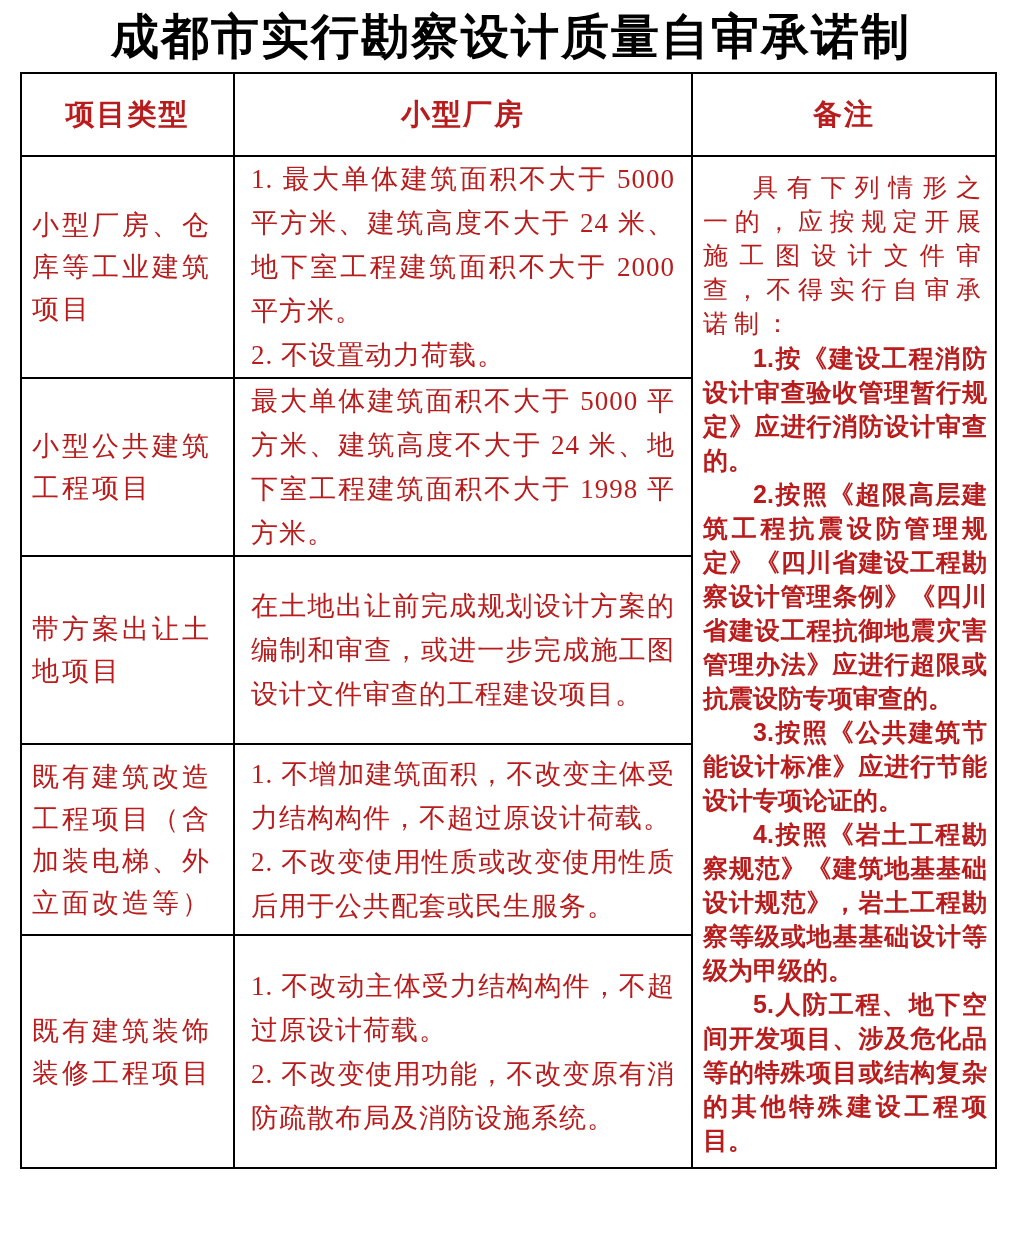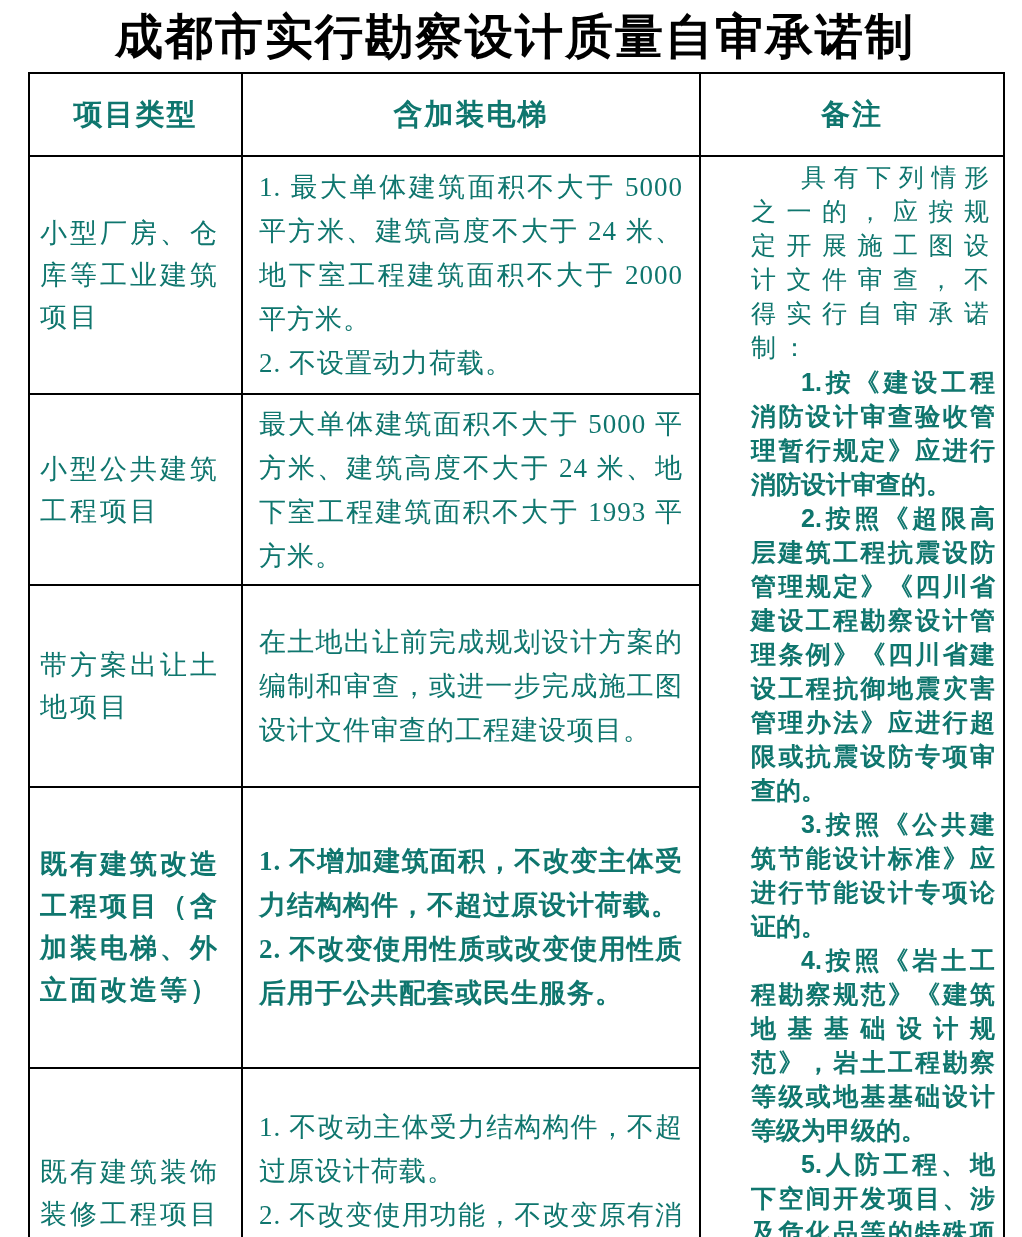--- a/index.html
+++ b/index.html
@@ -6,21 +6,20 @@
   html, body { background: #f4f4f4; }
   .page {
     position: relative;
     width: 1022px;
     height: 1237px;
     margin: 0 auto;
     background: #ffffff;
     color: #000000;
     overflow: hidden;
     font-family: "Liberation Serif", "DejaVu Serif", serif;
-    padding-left: 8px;
   }
   
   .doc-title {
     padding-top: 8px;
     text-align: center;
     font-family: "Liberation Sans", "DejaVu Sans", sans-serif;
     font-weight: 900;
     font-size: 48px;
     line-height: 58px;
     letter-spacing: 2px;
@@ -33,27 +32,27 @@
     width: 975px;
     border-collapse: collapse;
     table-layout: fixed;
   }
   table.doc-table col.c1 { width: 213px; }
   table.doc-table col.c2 { width: 458px; }
   table.doc-table col.c3 { width: 304px; }
   table.doc-table th, table.doc-table td {
     border: 2px solid #000000;
     vertical-align: middle;
-    color: #0f766e;
+    color: #b91c1c;
   }
   tr.hdr { height: 83px; }
   tr.r1 { height: 185px; }
   tr.r2 { height: 145px; }
   tr.r3 { height: 188px; }
-  tr.r4 { height: 262px; font-weight: bold; }
+  tr.r4 { height: 191px; }
   tr.r5 { height: 233px; }
   th.col-hdr {
     font-family: "Liberation Sans", "DejaVu Sans", sans-serif;
     font-weight: bold;
     font-size: 29px;
     letter-spacing: 2px;
     text-align: center;
   }
   td.cell-type {
     font-size: 27px;
@@ -67,21 +66,21 @@
     line-height: 44px;
     letter-spacing: 1px;
   }
   td.cell-cond p { text-align: justify; }
   td.cell-remarks {
     vertical-align: top;
     padding: 4px 8px 0 10px;
     font-size: 25px;
     line-height: 34px;
   }
-  td.cell-remarks p { text-indent: 2em; text-align: justify; margin-left: 40px; }
+  td.cell-remarks p { text-indent: 2em; text-align: justify; }
   p.remark-intro {
     letter-spacing: 6px;
     font-family: "Liberation Serif", "DejaVu Serif", serif;
   }
   p.remark-item {
     letter-spacing: 0;
     font-family: "Liberation Sans", "DejaVu Sans", sans-serif;
     font-weight: 600;
   }
 </style>
@@ -96,21 +95,21 @@
 
   <table class="doc-table">
     <colgroup>
       <col class="c1">
         <col class="c2">
         <col class="c3">
     </colgroup>
     <thead>
       <tr class="hdr">
         <th class="col-hdr">项目类型</th>
-        <th class="col-hdr">含加装电梯</th>
+        <th class="col-hdr">小型厂房</th>
         <th class="col-hdr">备注</th>
       </tr>
     </thead>
     <tbody>
       <tr class="r1">
         <td class="cell-type">小型厂房、仓库等工业建筑项目</td>
         <td class="cell-cond">
           <p>1. 最大单体建筑面积不大于 5000 平方米、建筑高度不大于 24 米、地下室工程建筑面积不大于 2000 平方米。</p>
           <p>2. 不设置动力荷载。</p>
         </td>
@@ -119,21 +118,21 @@
           <p class="remark-item">1.按《建设工程消防设计审查验收管理暂行规定》应进行消防设计审查的。</p>
           <p class="remark-item">2.按照《超限高层建筑工程抗震设防管理规定》《四川省建设工程勘察设计管理条例》《四川省建设工程抗御地震灾害管理办法》应进行超限或抗震设防专项审查的。</p>
           <p class="remark-item">3.按照《公共建筑节能设计标准》应进行节能设计专项论证的。</p>
           <p class="remark-item">4.按照《岩土工程勘察规范》《建筑地基基础设计规范》，岩土工程勘察等级或地基基础设计等级为甲级的。</p>
           <p class="remark-item">5.人防工程、地下空间开发项目、涉及危化品等的特殊项目或结构复杂的其他特殊建设工程项目。</p>
         </td>
       </tr>
       <tr class="r2">
         <td class="cell-type">小型公共建筑工程项目</td>
         <td class="cell-cond">
-          <p>最大单体建筑面积不大于 5000 平方米、建筑高度不大于 24 米、地下室工程建筑面积不大于 1993 平方米。</p>
+          <p>最大单体建筑面积不大于 5000 平方米、建筑高度不大于 24 米、地下室工程建筑面积不大于 1998 平方米。</p>
         </td>
       </tr>
       <tr class="r3">
         <td class="cell-type">带方案出让土地项目</td>
         <td class="cell-cond">
           <p>在土地出让前完成规划设计方案的编制和审查，或进一步完成施工图设计文件审查的工程建设项目。</p>
         </td>
       </tr>
       <tr class="r4">
         <td class="cell-type">既有建筑改造工程项目（含加装电梯、外立面改造等）</td>

